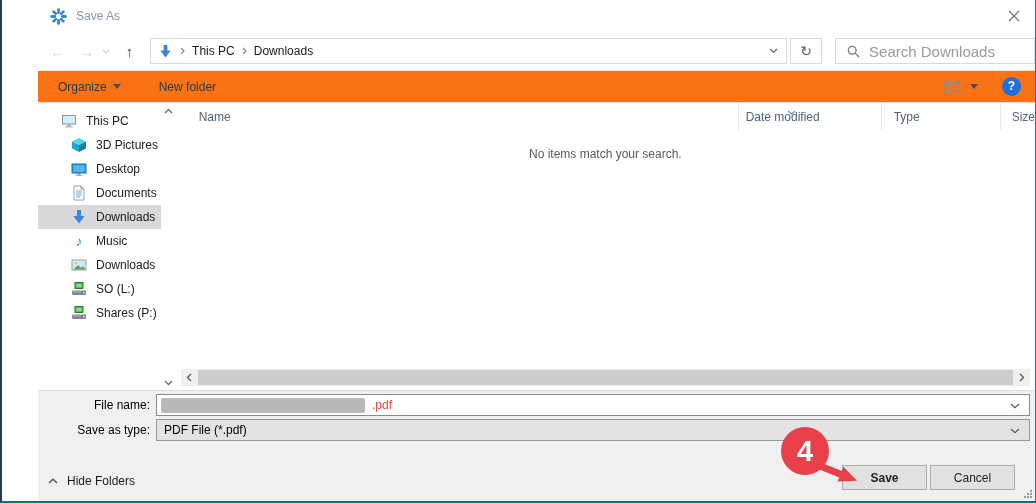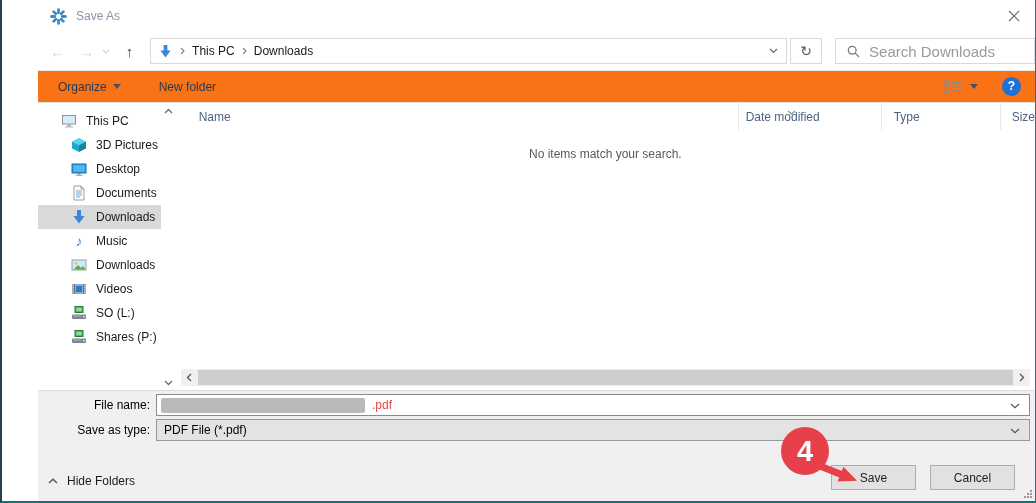--- a/index.html
+++ b/index.html
@@ -83,21 +83,21 @@
                display:flex; align-items:center; padding-left:4px; }
   .redaction { width:204px; height:15px; background:#b9b9b9; border-radius:2px; }
   .fname-suffix { margin-left:7px; color:#ef4444; }
   .combo { flex:1; height:22px; background:#e3e3e3; border:1px solid #999; position:relative;
            display:flex; align-items:center; padding-left:7px; color:#000; }
   .box-chevron { position:absolute; right:9px; top:50%; transform:translateY(-50%); }
   .hide-folders { position:absolute; left:10px; bottom:13px; display:flex; align-items:center; gap:9px;
                   background:none; border:none; font-size:12px; font-family:inherit; color:#1b1b1b; }
   .btn { position:absolute; bottom:11px; width:85px; height:25px; background:#e1e1e1;
          border:1px solid #adadad; font-size:12px; font-family:inherit; color:#1d1d1d; }
-  .btn.save { right:119px; }
+  .btn.save { right:108px;font-weight:bold; }
   .btn.cancel { right:20px; }
   .grip { position:absolute; right:2px; bottom:2px; }
 
   
   .annotation { position:absolute; left:763px; top:419px; width:115px; height:82px; z-index:50; pointer-events:none; }
 </style>
 </head>
 <body>
 
 <div class="dialog">
@@ -269,42 +269,20 @@
               <rect x="1" y="3" width="14" height="10" fill="#cfe9fa" stroke="#9aa0a6"></rect>
               <circle cx="5" cy="6.3" r="1.3" fill="#f6c445"></circle>
               <polygon points="2.5,12.5 7,8 10,11 12,9 14.5,12.5" fill="#59a74f"></polygon>
             </svg>
         </span>
         <span>Downloads</span>
       </div>
       <div class="side-item">
         <span class="sicon">
           <svg viewBox="0 0 16 16" width="16" height="16">
-              <rect x="1.5" y="3" width="13" height="10" fill="#5a6570"></rect>
-              <rect x="3.8" y="3" width="8.4" height="10" fill="#7db2e8"></rect>
-              <rect x="5" y="5" width="6" height="6" fill="#3f74b8"></rect>
-              <g fill="#fff">
-                <rect x="2.1" y="3.7" width="1" height="1"></rect>
-                <rect x="2.1" y="5.7" width="1" height="1"></rect>
-                <rect x="2.1" y="7.7" width="1" height="1"></rect>
-                <rect x="2.1" y="9.7" width="1" height="1"></rect>
-                <rect x="2.1" y="11.4" width="1" height="1"></rect>
-                <rect x="12.9" y="3.7" width="1" height="1"></rect>
-                <rect x="12.9" y="5.7" width="1" height="1"></rect>
-                <rect x="12.9" y="7.7" width="1" height="1"></rect>
-                <rect x="12.9" y="9.7" width="1" height="1"></rect>
-                <rect x="12.9" y="11.4" width="1" height="1"></rect>
-              </g>
-            </svg>
-        </span>
-        <span>Videos</span>
-      </div>
-      <div class="side-item">
-        <span class="sicon">
-          <svg viewBox="0 0 16 16" width="16" height="16">
               <rect x="4" y="1.5" width="8" height="6" fill="#3fae49" stroke="#2c7d34"></rect>
               <rect x="5.2" y="2.7" width="5.6" height="3.6" fill="#8fd996"></rect>
               <rect x="1" y="9.5" width="14" height="4.5" rx="1" fill="#7e8790"></rect>
               <rect x="2.2" y="10.5" width="8" height="1" fill="#aeb6bd"></rect>
               <circle cx="13" cy="11.7" r="0.9" fill="#cde8cf"></circle>
             </svg>
         </span>
         <span>SO (L:)</span>
       </div>
       <div class="side-item">

